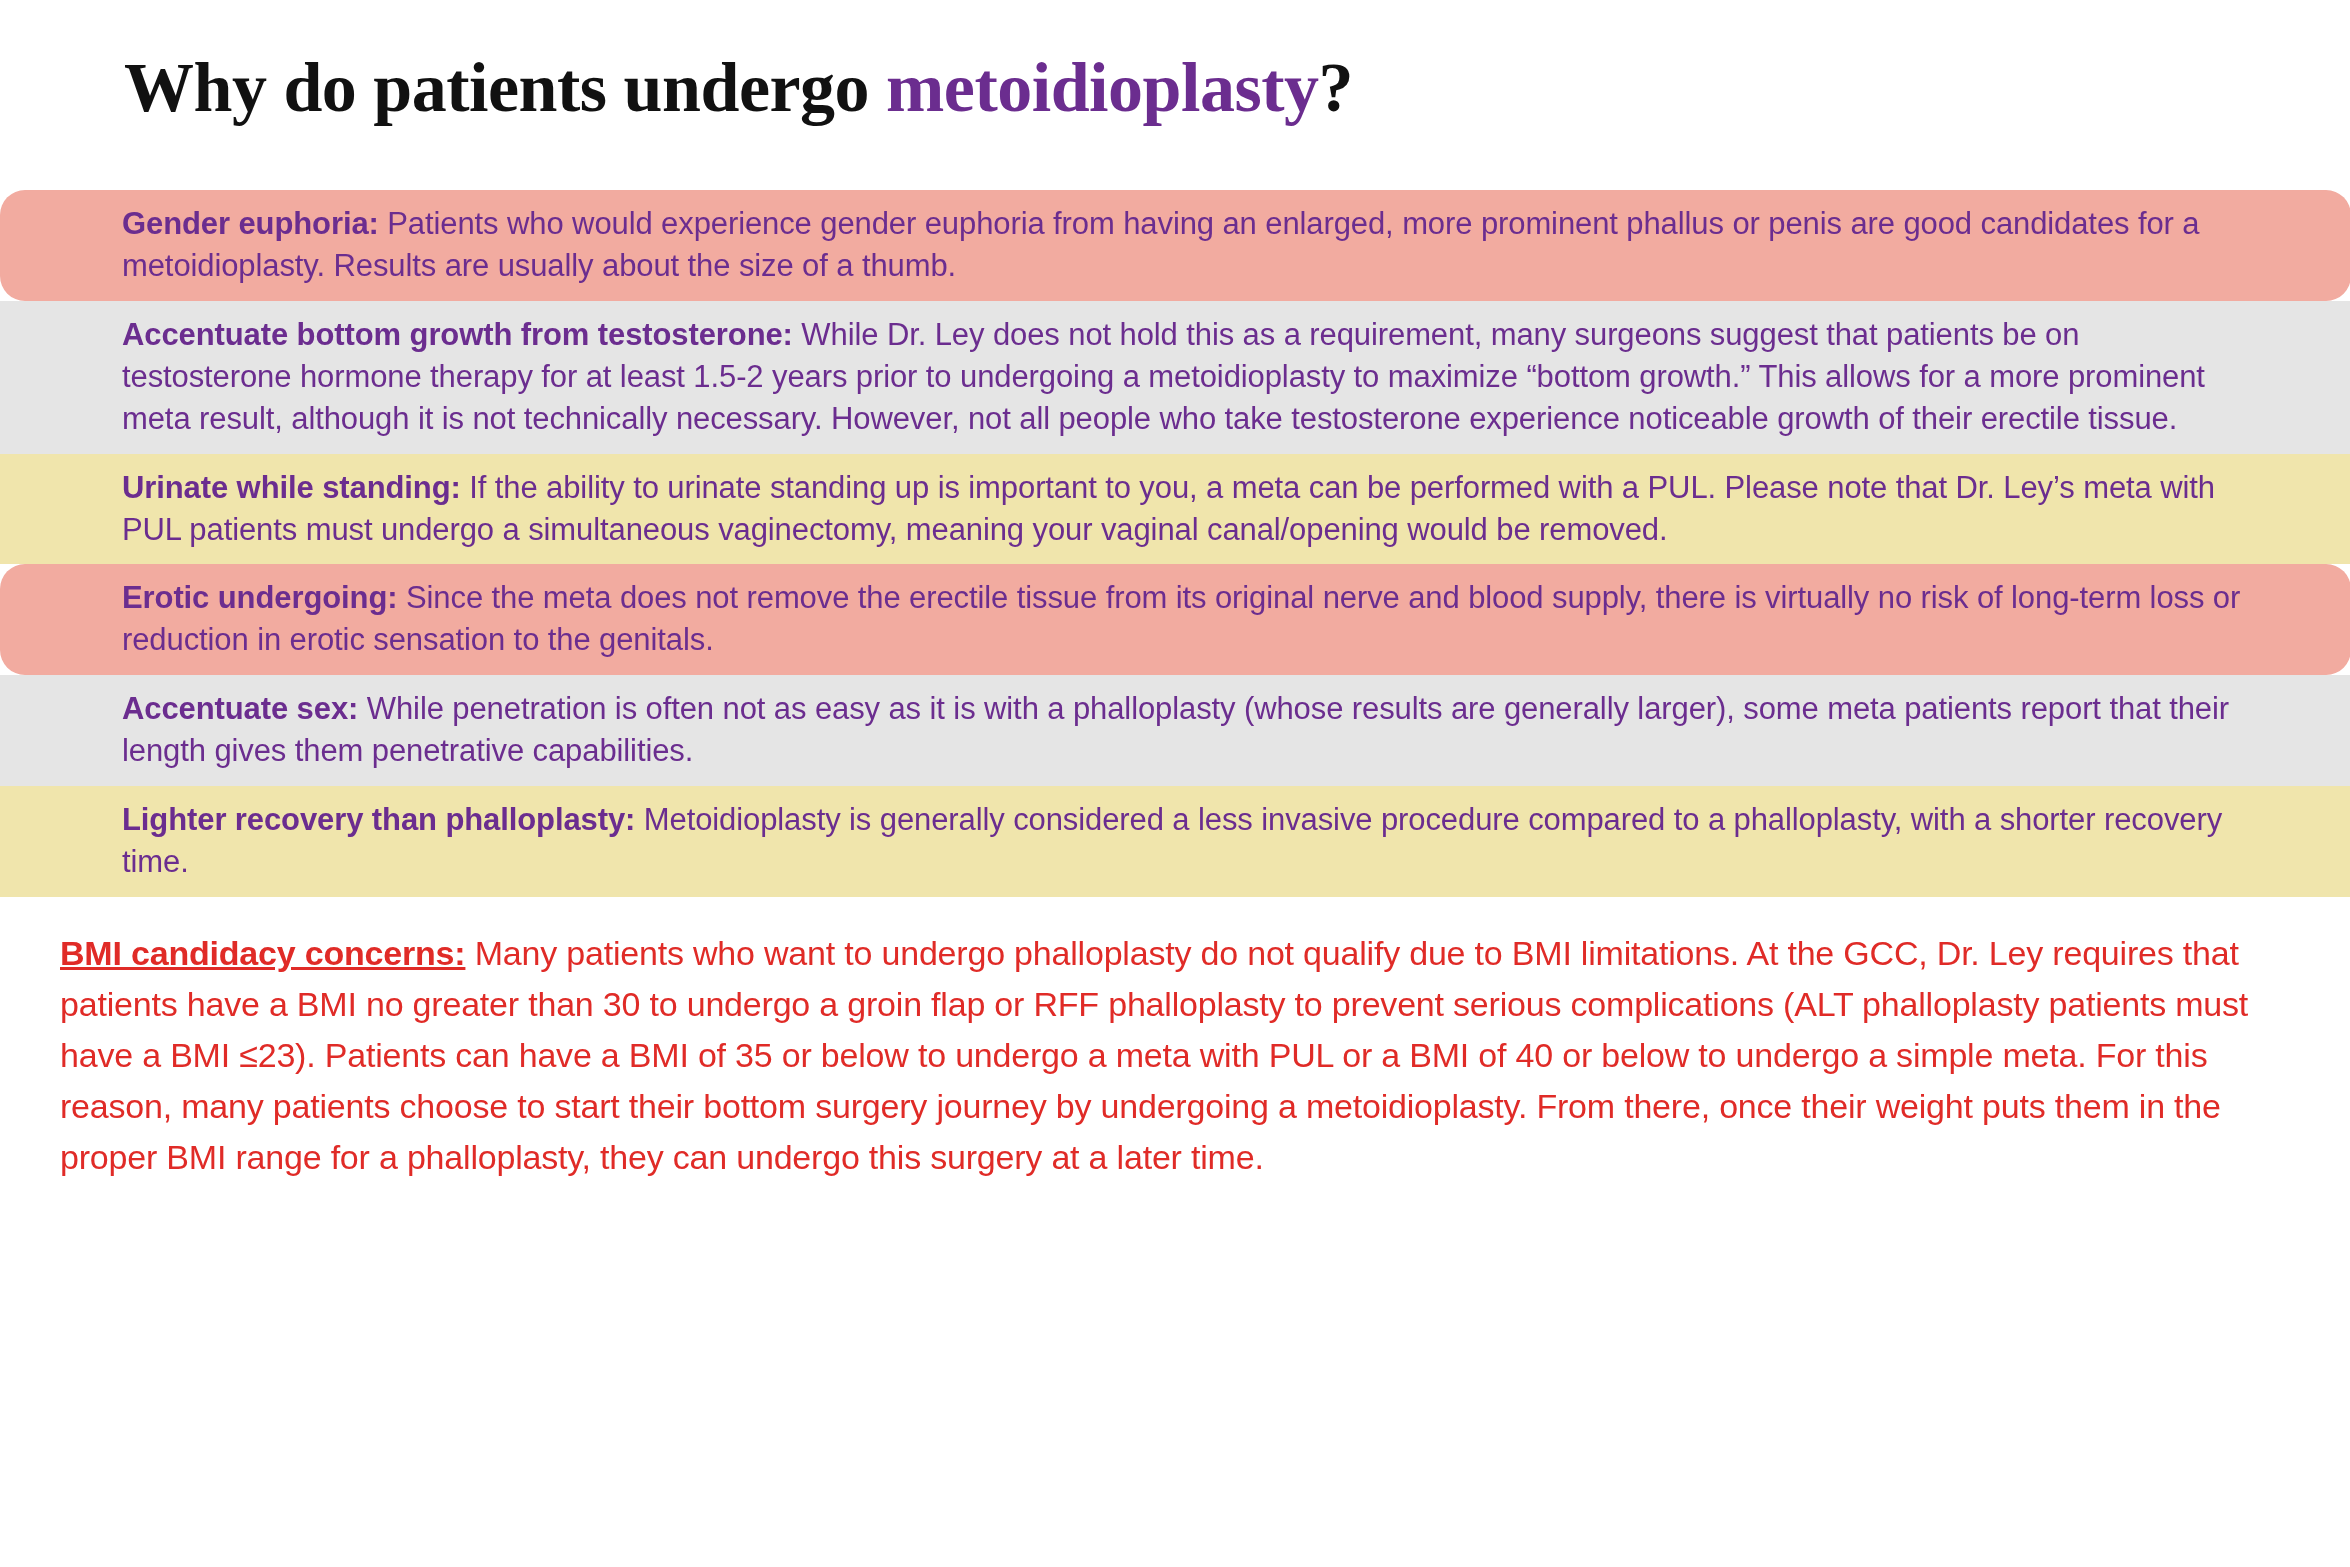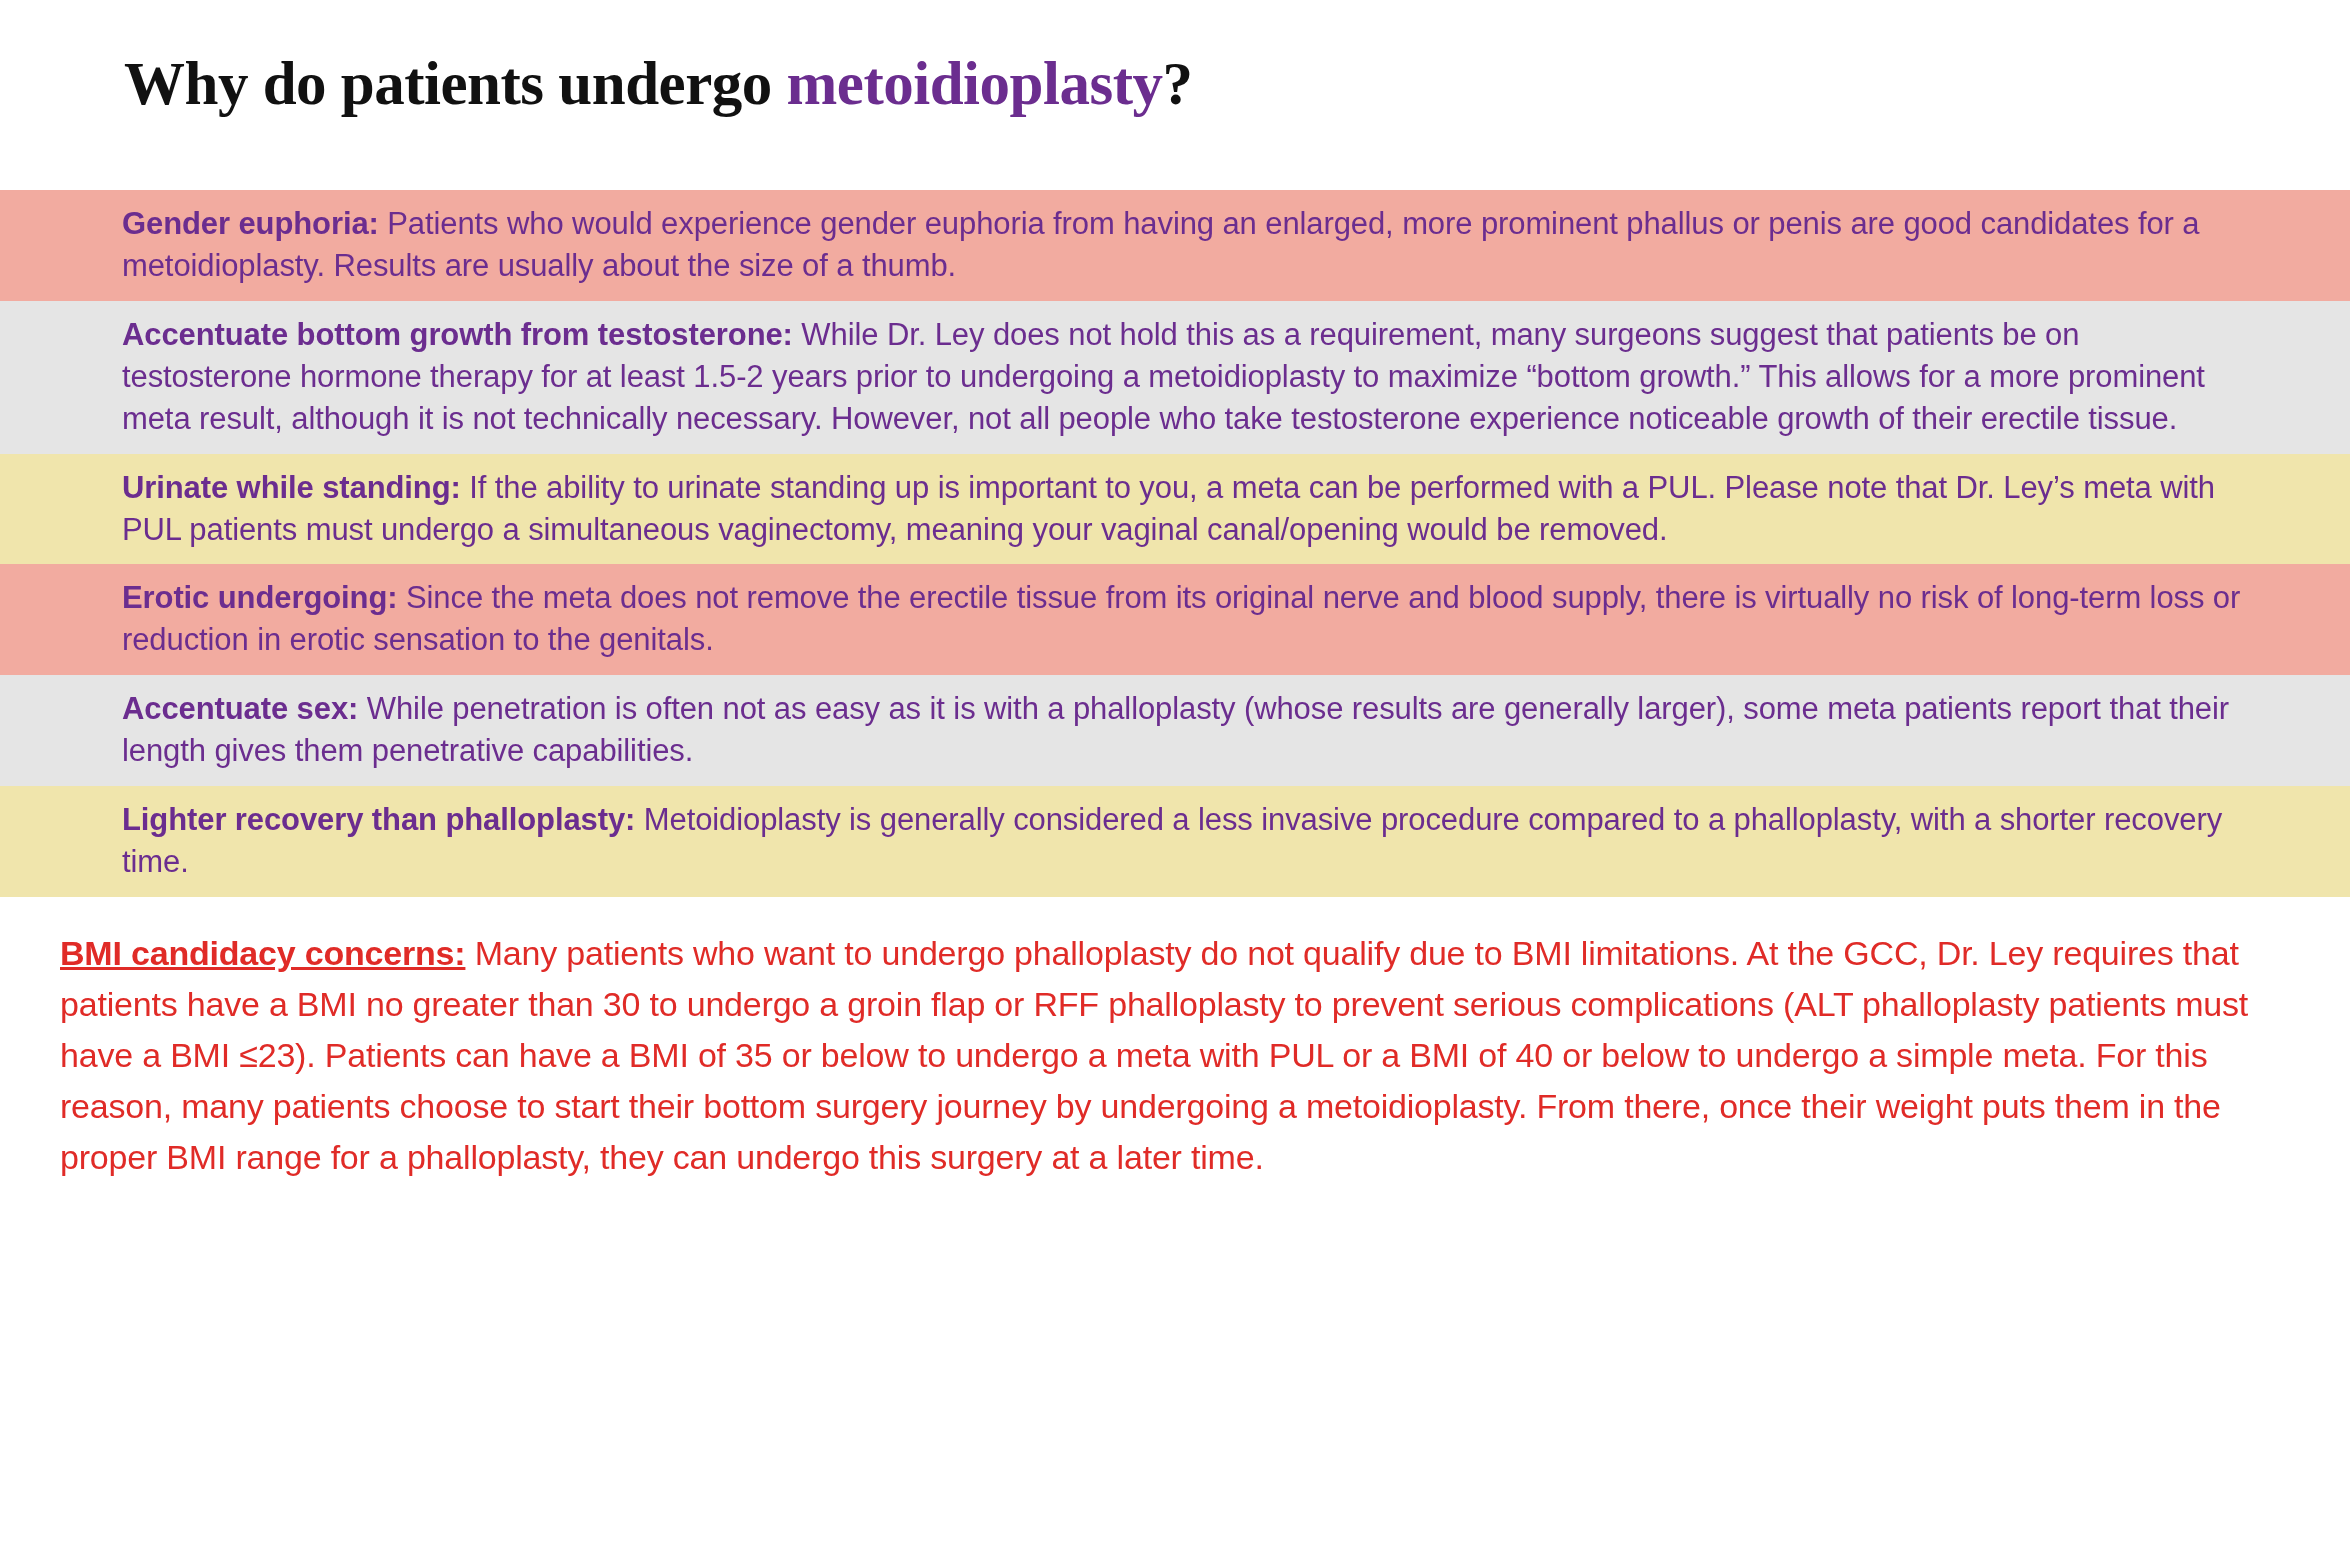--- a/index.html
+++ b/index.html
@@ -18,41 +18,41 @@
   
   .title-wrap {
     height: 190px;
     box-sizing: border-box;
     padding: 53px 0 0 124px;
     background: #ffffff;
   }
   .title {
     font-family: "Liberation Serif", "DejaVu Serif", serif;
     font-weight: 700;
-    font-size: 61px;
+    font-size: 70px;
     line-height: 1.0;
     letter-spacing: -0.5px;
     color: #111111;
     margin: 0;
     white-space: nowrap;
   }
   .title .accent {
     color: #6B2D8F;
   }
 
   
   .bands {
     width: 100%;
   }
   .band {
     width: 100%;
     box-sizing: border-box;
     padding: 13px 103px 13.8px 122px;
   }
-  .band.pink   { background: #F2ABA0; }
+  .band.pink   { background: #F2ABA0; border-radius: 25px; }
   .band.blue   { background: #e5e5e5; }
   .band.yellow { background: #F0E5AC; }
 
   .band p {
     margin: 0;
     color: #6B2D8F;
     font-family: "Liberation Sans", sans-serif;
     font-size: 31px;
     line-height: 42px;
     font-weight: 400;

